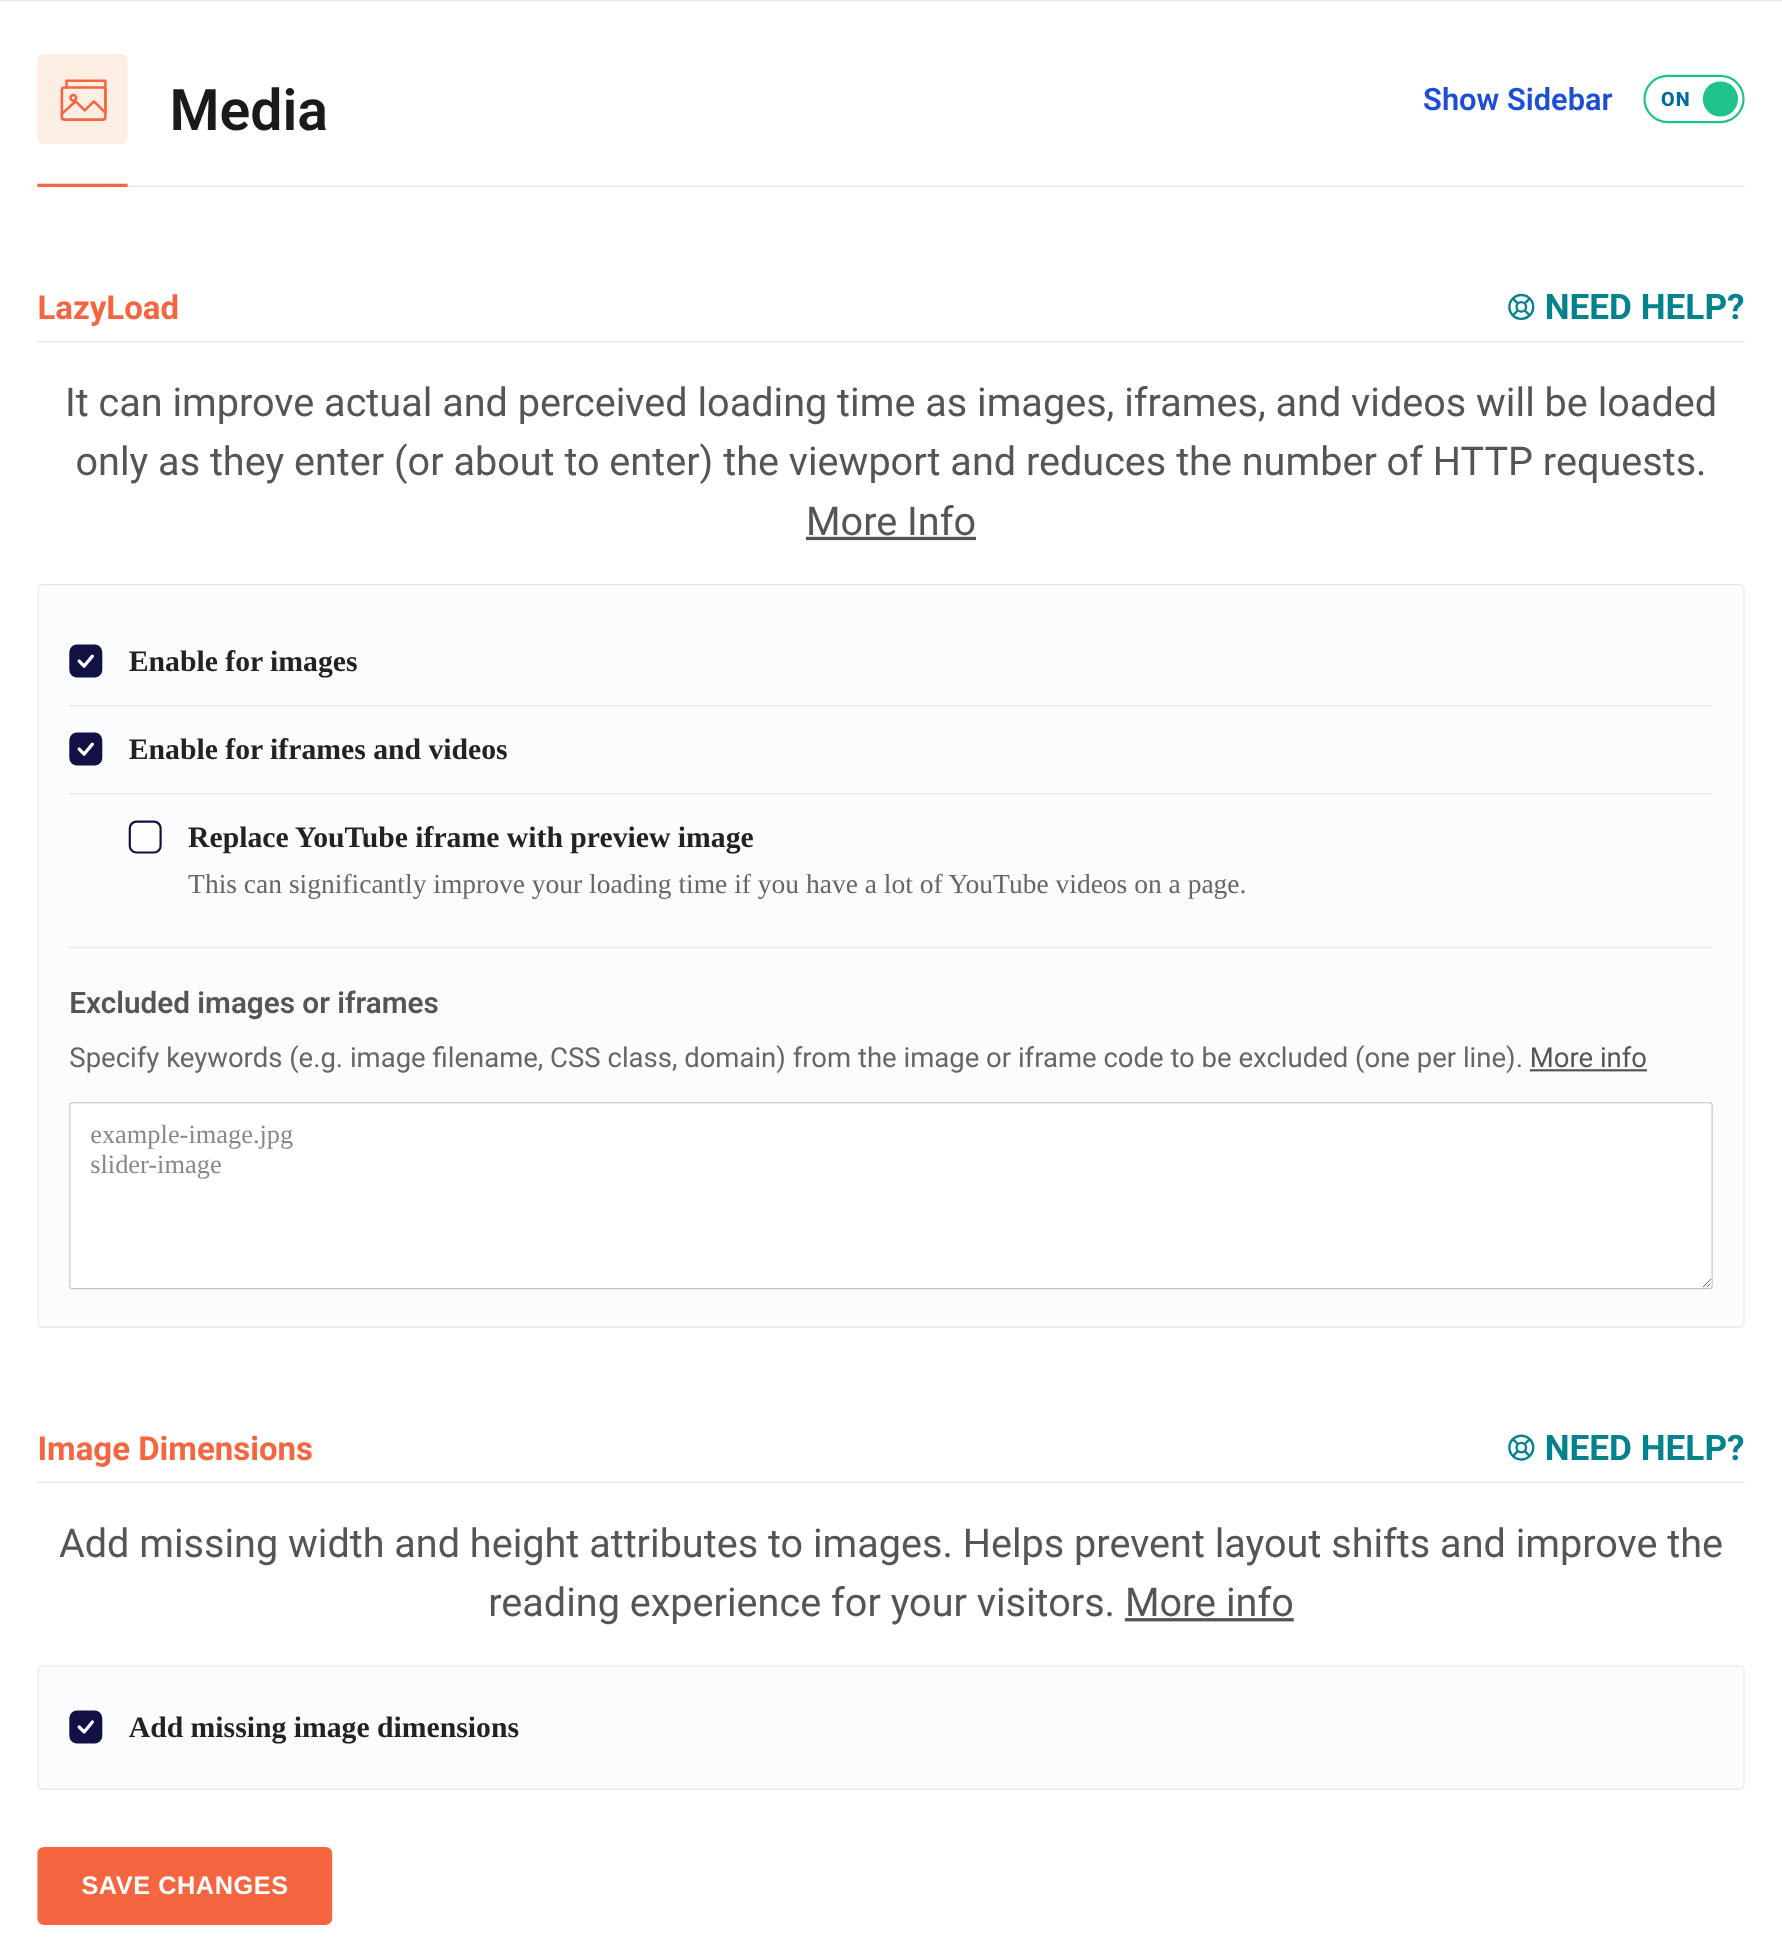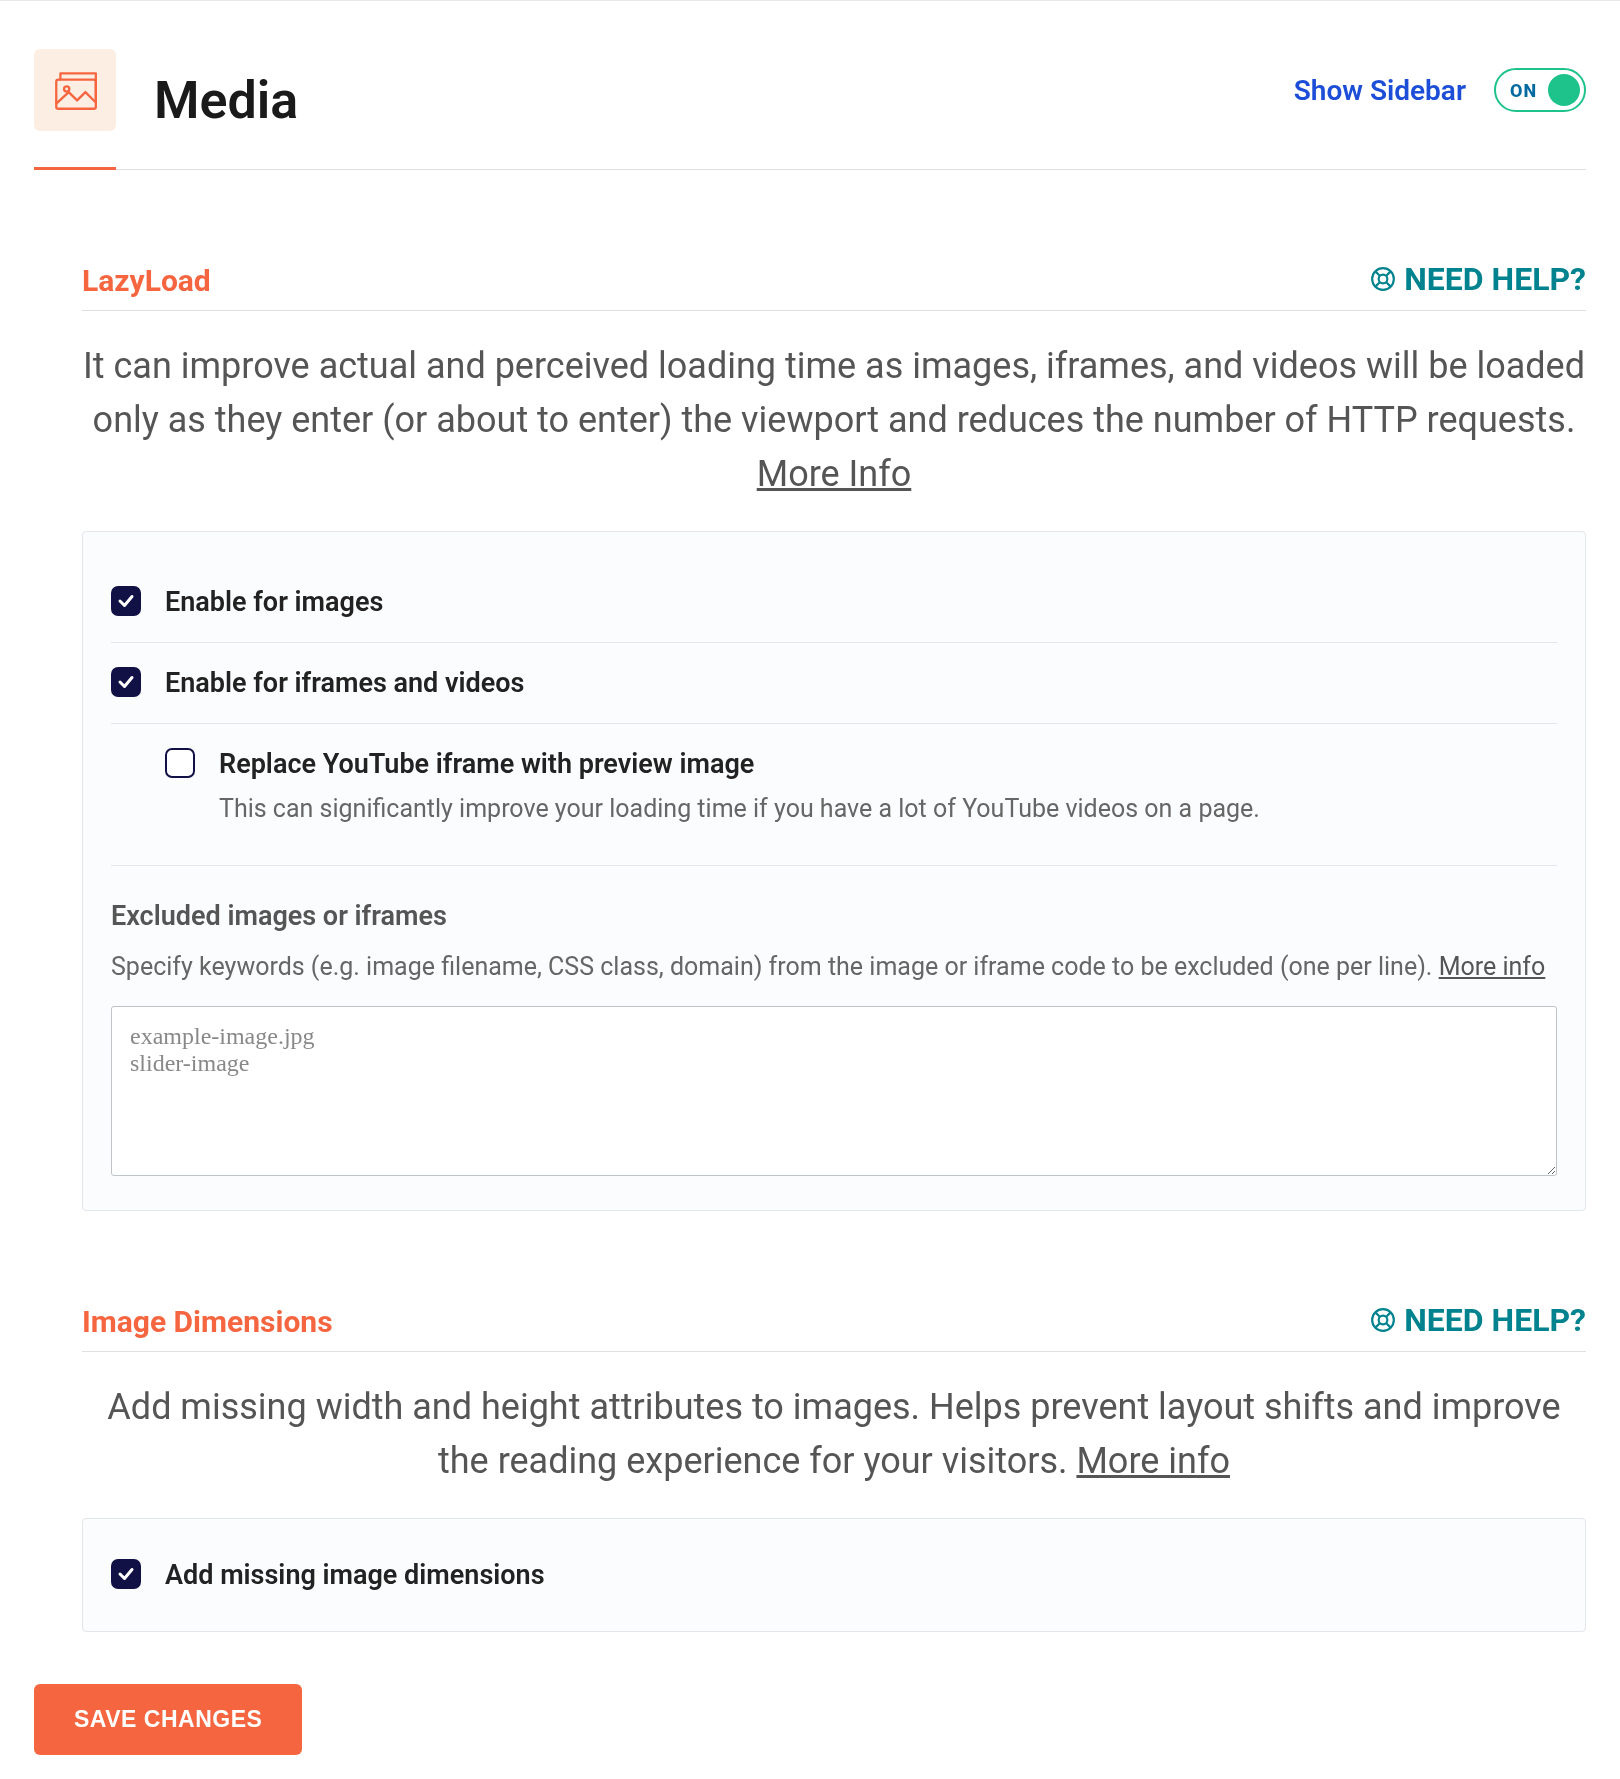--- a/index.html
+++ b/index.html
@@ -52,36 +52,36 @@
     .toggle span.on {
       font-size: 18px; font-weight: 800; color: #0369a1;
       margin-left: 14px; letter-spacing: 1px;
     }
     .toggle .knob {
       position: absolute; right: 4px; top: 4px;
       width: 32px; height: 32px; border-radius: 50%;
       background: #1ec28b;
     }
 
-    .section { margin-top: 90px; margin-left: 48px; }
+    .section { margin-top: 90px; }
     .section-head {
       display:flex; justify-content: space-between; align-items:flex-end;
       border-bottom: 1px solid #e0e0e0; padding-bottom: 12px;
     }
     .section-title { font-size: 30px; font-weight: 700; color: #f56640; }
     .help { display:flex; align-items:center; gap:8px; color:#00838f; font-weight:700; font-size:32px; cursor:pointer;}
     .help svg { width:26px; height:26px; }
     .section-desc { font-size: 36px; color:#555; line-height:1.5; padding: 28px 0 30px; text-align: center; }
     .section-desc a, .linkish { color:#555; text-decoration: underline; cursor:pointer; }
 
     .panel {
       border:1px solid #e3e6ea; border-radius:4px; background:#fbfcfd;
       padding: 30px 28px;
     }
-    .row { display:flex; align-items:flex-start; gap:24px; padding: 24px 0; }
+    .row { display:flex; align-items:flex-start; gap:24px; padding: 24px 0; font-family: Liberation Serif, serif; }
     .row + .row { border-top: 1px solid #e3e6ea; }
     .row.indent { padding-left: 54px; }
     .divider { border-top:1px solid #e3e6ea; margin-top:18px; }
     .cb {
       width: 30px; height: 30px; border: 2.5px solid #121146; border-radius: 7px;
       flex-shrink:0; display:flex; align-items:center; justify-content:center; cursor:pointer;
       background:#fff;
     }
     .cb.checked { background:#121146; }
     .cb svg { width:18px; height:18px; display:none; }

